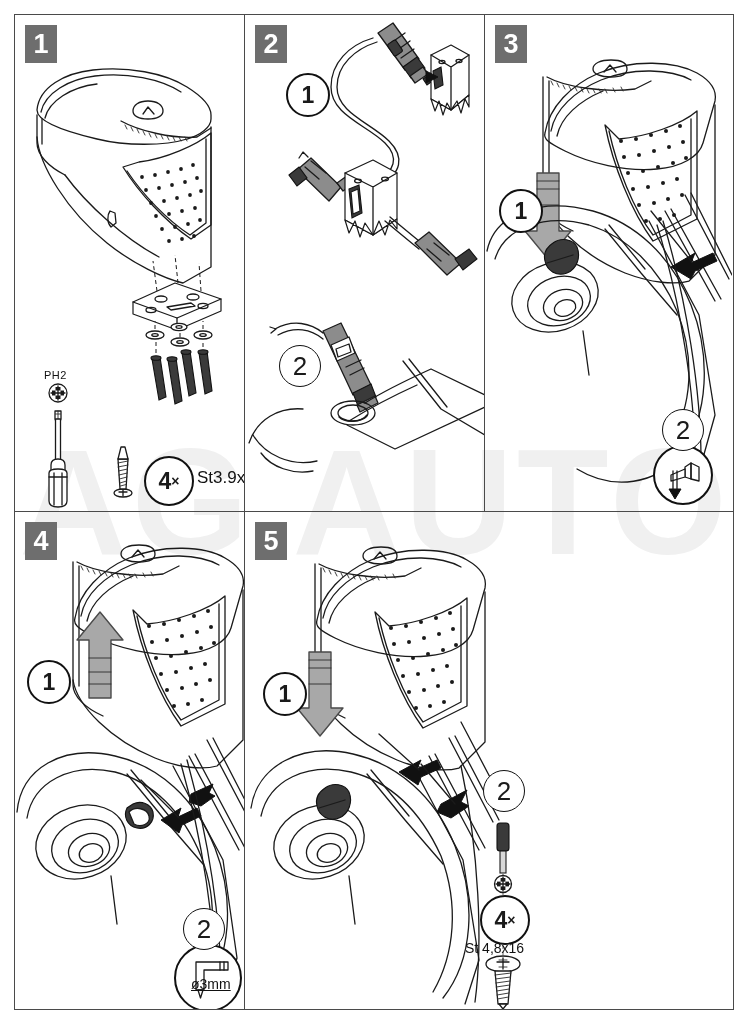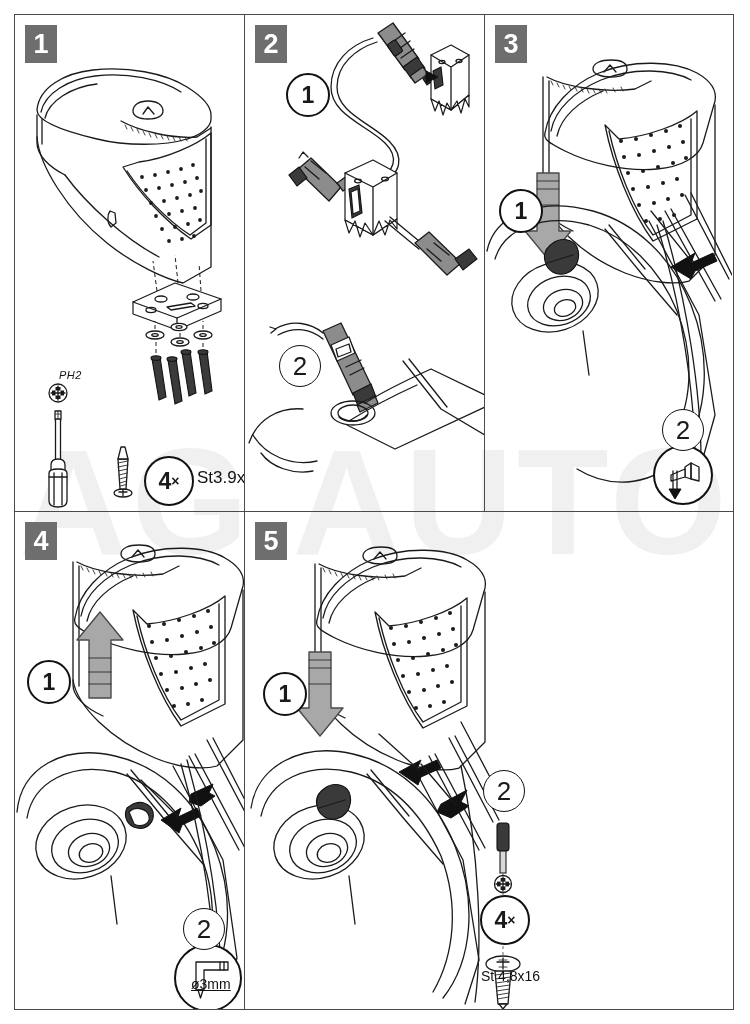--- a/index.html
+++ b/index.html
@@ -287,21 +287,21 @@
                                M105.4 471 L 111.2 469.5"></path>
           <path class="ln-w" d="M106 432 L 110 432 L 113 444 L 103 444 Z"></path>
         </g>
       </svg>
 
       <div class="qty" style="left:129px; top:441px;">
         <b>4</b>
           <i>×</i>
       </div>
       <div class="lbl" style="left:182px; top:453px;">St3.9x25</div>
-      <div class="lbl lbl-sm" style="left:44px; top:354px;font-style:italic;">PH2</div>
+      <div class="lbl lbl-sm" style="left:29px; top:354px;">PH2</div>
     </div>
 
     <div class="panel p2">
       <div class="badge">2</div>
 
       <svg width="240" height="497" viewBox="0 0 240 497">
 
         <g>
           <path class="ln" d="M128 23 C 104 30, 86 48, 86 72 C 86 100, 122 110, 140 128 C 154 142, 150 158, 132 162"></path>
           <path class="ln" d="M132 27 C 110 34, 92 50, 92 72 C 92 98, 126 108, 144 126 C 160 142, 156 160, 136 166"></path>
@@ -721,16 +721,16 @@
         </g>
       </svg>
 
       <div class="circ" style="left:18px; top:160px;">1</div>
       <div class="circ thin" style="left:238px; top:258px;">2</div>
 
       <div class="qty" style="left:235px; top:383px;">
         <b>4</b>
           <i>×</i>
       </div>
-      <div class="lbl lbl-md" style="left:220px; top:456px;margin-left:16px;">St 4,8x16</div>
+      <div class="lbl lbl-md" style="left:220px; top:428px;">St 4,8x16</div>
     </div>
   </div>
 </div>
 
 </body></html>

